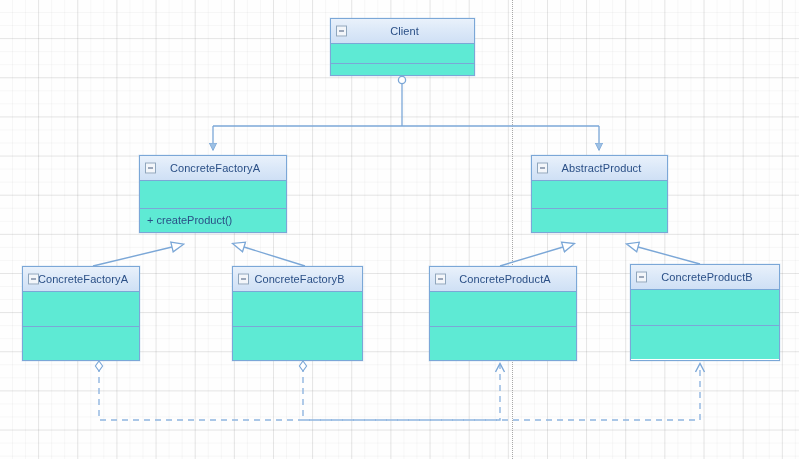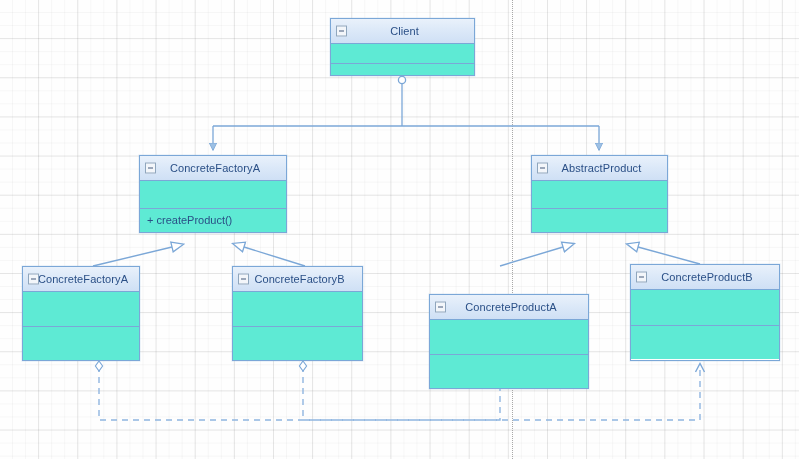--- a/index.html
+++ b/index.html
@@ -208,21 +208,21 @@
 
   <div class="uml-class" style="left:232px; top:266px; width:131px; height:95px;">
     <div class="uml-header">
       <span class="collapse-icon"></span>
       <span class="uml-title">ConcreteFactoryB</span>
     </div>
     <div class="uml-compartment divided empty" style="height:35px;"></div>
     <div class="uml-compartment empty" style="height:33px;"></div>
   </div>
 
-  <div class="uml-class" style="left:429px; top:266px; width:160px; height:95px;margin-top:28px;">
+  <div class="uml-class" style="left:429px; top:266px; width:148px; height:95px;">
     <div class="uml-header">
       <span class="collapse-icon"></span>
       <span class="uml-title">ConcreteProductA</span>
     </div>
     <div class="uml-compartment divided empty" style="height:35px;"></div>
     <div class="uml-compartment empty" style="height:33px;"></div>
   </div>
 
   <div class="uml-class" style="left:630px; top:264px; width:150px; height:97px;">
     <div class="uml-header">

